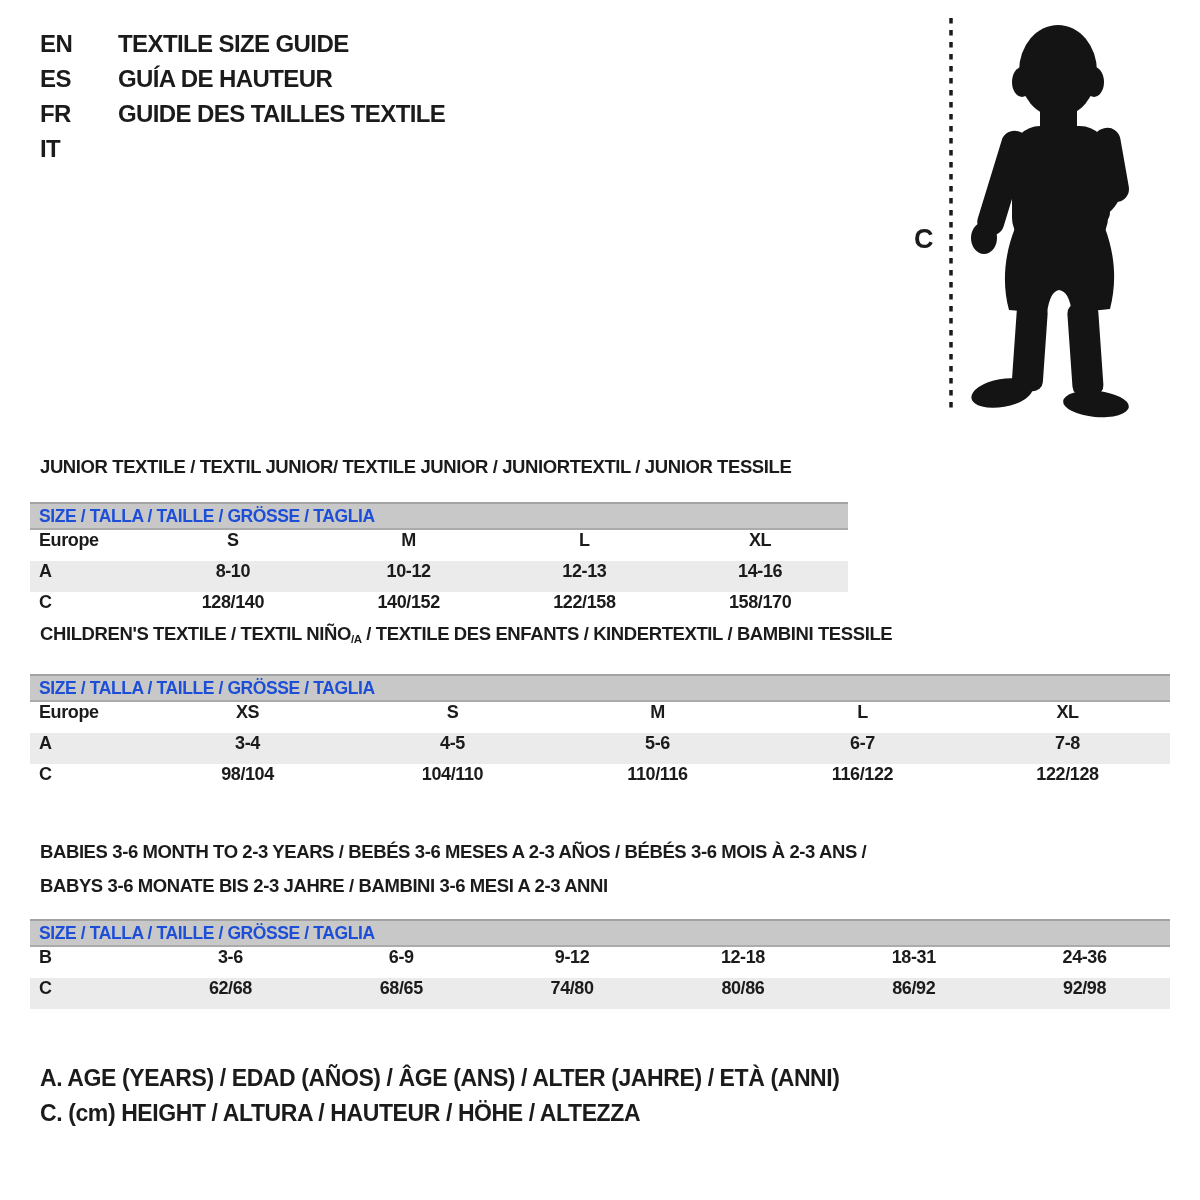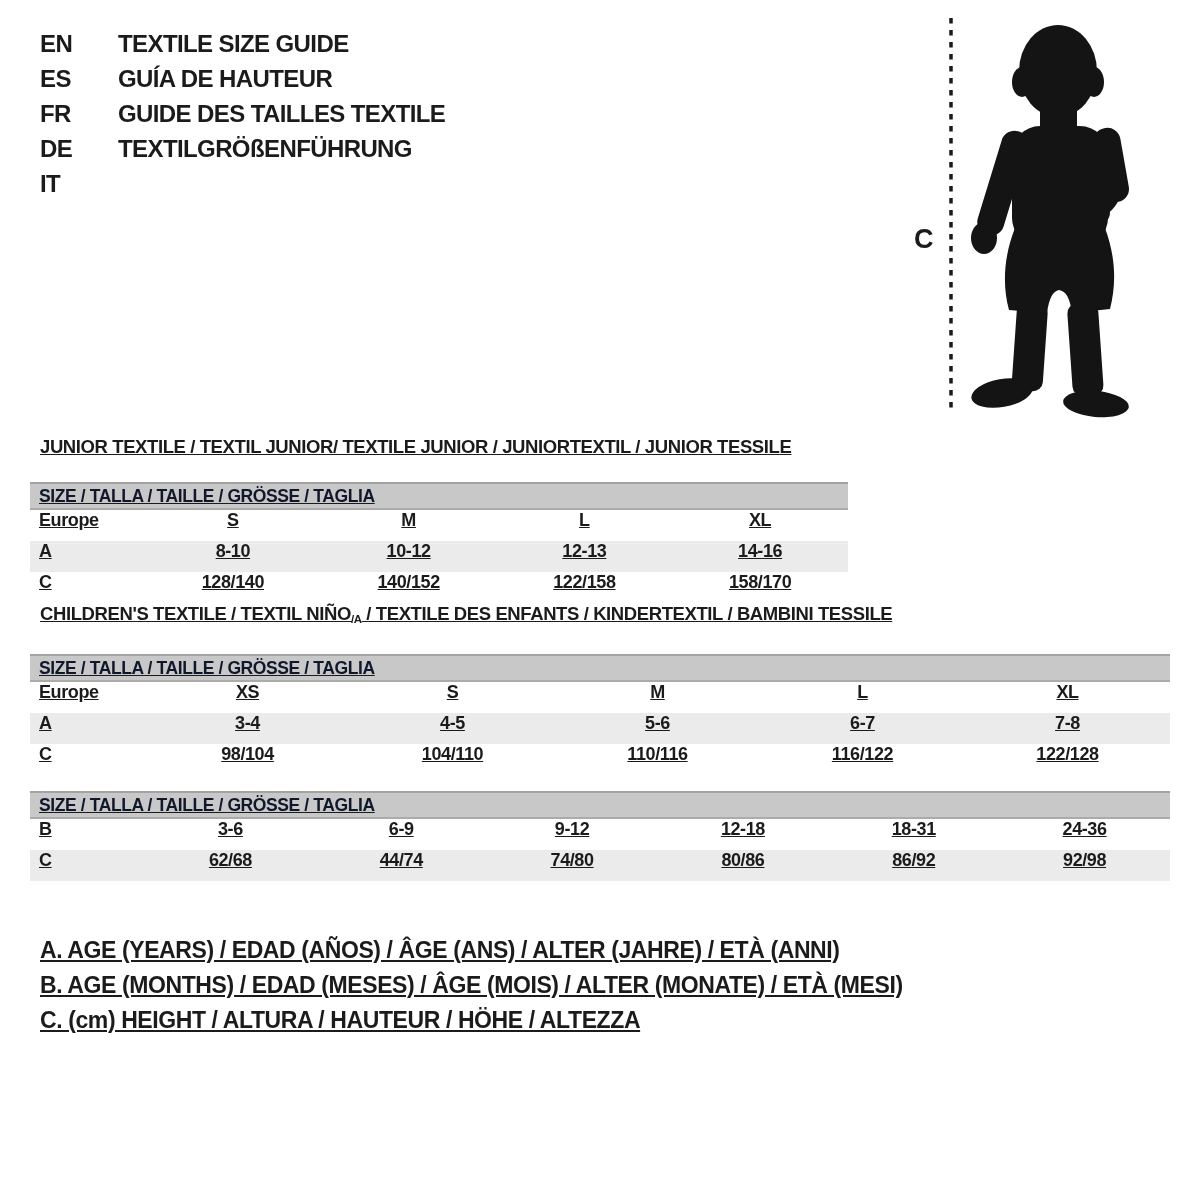--- a/index.html
+++ b/index.html
@@ -37,23 +37,22 @@
   .figure svg { display: block; }
   .figure text {
     font-family: "Liberation Sans", "DejaVu Sans", sans-serif;
     font-weight: 700;
   }
 
   
   .content {
     position: absolute;
     left: 30px;
-    top: 436px;
+    top: 456px;
     width: 1140px;
-    text-decoration: underline;
   }
   .section-title {
     margin: 0 0 0 10px;
     font-size: 18.5px;
     letter-spacing: -0.4px;
     line-height: 22px;
   }
   .section-title .sub {
     font-size: 0.62em;
     vertical-align: -0.22em;
@@ -66,21 +65,21 @@
 
   .size-bar {
     background: #c8c8c8;
     border-top: 2px solid #a3a3a3;
     border-bottom: 2px solid #ababab;
     height: 24px;
     line-height: 24px;
     padding-left: 9px;
     font-size: 17.5px;
     letter-spacing: -0.4px;
-    color: #0f172a;
+    color: #1d4ed8;
   }
   .trow {
     display: flex;
     align-items: flex-start;
     height: 31px;
     font-size: 18px;
     letter-spacing: -0.4px;
   }
   .trow.alt { background: #ebebeb; }
   .cell-label {
@@ -113,24 +112,20 @@
       <span class="lang-code">EN</span>
       <span class="lang-title">TEXTILE SIZE GUIDE</span>
     </div>
     <div class="lang-row">
       <span class="lang-code">ES</span>
       <span class="lang-title">GUÍA DE HAUTEUR</span>
     </div>
     <div class="lang-row">
       <span class="lang-code">FR</span>
       <span class="lang-title">GUIDE DES TAILLES TEXTILE</span>
-    </div>
-    <div class="lang-row">
-      <span class="lang-code">DE</span>
-      <span class="lang-title">TEXTILGRÖßENFÜHRUNG</span>
     </div>
     <div class="lang-row">
       <span class="lang-code">IT</span>
     </div>
   </div>
 
   <div class="figure">
     <svg width="260" height="420" viewBox="0 0 260 420">
       <text x="14" y="240" font-size="27" fill="#1b1b1b">C</text>
       <line x1="51" y1="10" x2="51" y2="406" stroke="#1b1b1b" stroke-width="3.5" stroke-dasharray="5.5 6.5"></line>
@@ -204,42 +199,45 @@
       <div class="trow">
         <span class="cell-label">C</span>
         <span class="cell-data">98/104</span>
         <span class="cell-data">104/110</span>
         <span class="cell-data">110/116</span>
         <span class="cell-data">116/122</span>
         <span class="cell-data">122/128</span>
       </div>
     </div>
 
+    <h2 class="section-title gap-babies two-line">
+      <div class="line">BABIES 3-6 MONTH TO 2-3 YEARS / BEBÉS 3-6 MESES A 2-3 AÑOS / BÉBÉS 3-6 MOIS À 2-3 ANS /</div>
+      <div class="line">BABYS 3-6 MONATE BIS 2-3 JAHRE / BAMBINI 3-6 MESI A 2-3 ANNI</div>
+    </h2>
     <div class="table full-w babies-t">
       <div class="size-bar">SIZE / TALLA / TAILLE / GRÖSSE / TAGLIA</div>
       <div class="trow">
         <span class="cell-label">B</span>
         <span class="cell-data">3-6</span>
         <span class="cell-data">6-9</span>
         <span class="cell-data">9-12</span>
         <span class="cell-data">12-18</span>
         <span class="cell-data">18-31</span>
         <span class="cell-data">24-36</span>
       </div>
       <div class="trow alt">
         <span class="cell-label">C</span>
         <span class="cell-data">62/68</span>
-        <span class="cell-data">44/74</span>
+        <span class="cell-data">68/65</span>
         <span class="cell-data">74/80</span>
         <span class="cell-data">80/86</span>
         <span class="cell-data">86/92</span>
         <span class="cell-data">92/98</span>
       </div>
     </div>
 
     <div class="legend">
       <div>A. AGE (YEARS) / EDAD (AÑOS) / ÂGE (ANS) / ALTER (JAHRE) / ETÀ (ANNI)</div>
-      <div>B. AGE (MONTHS) / EDAD (MESES) / ÂGE (MOIS) / ALTER (MONATE) / ETÀ (MESI)</div>
       <div>C. (cm) HEIGHT / ALTURA / HAUTEUR / HÖHE / ALTEZZA</div>
     </div>
 
   </div>
 </div>
 
 </body></html>

